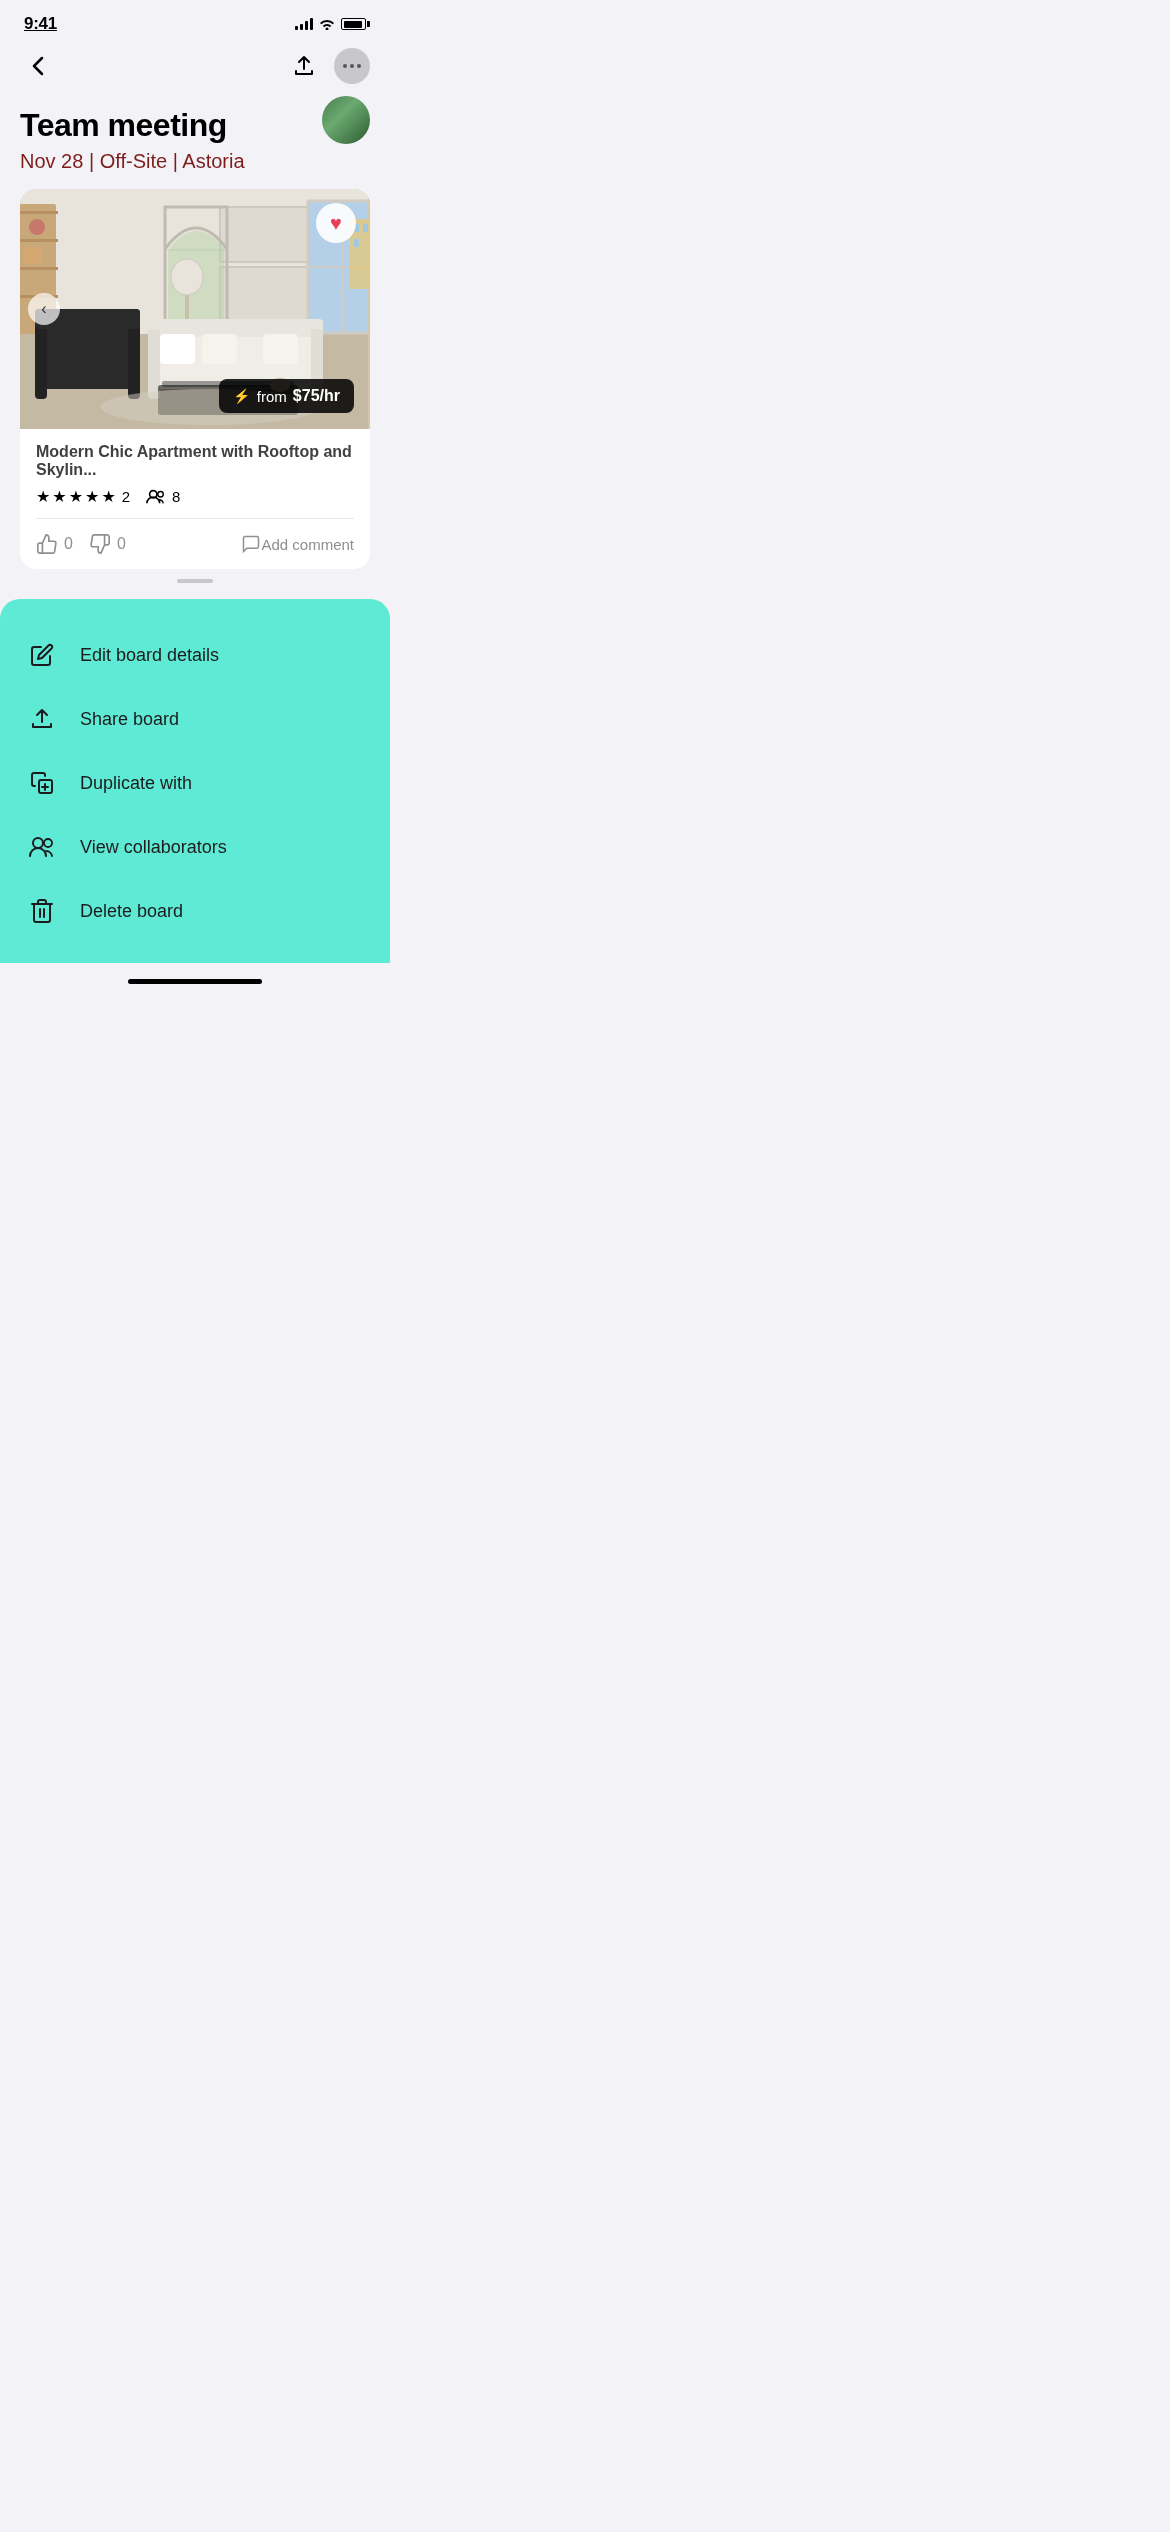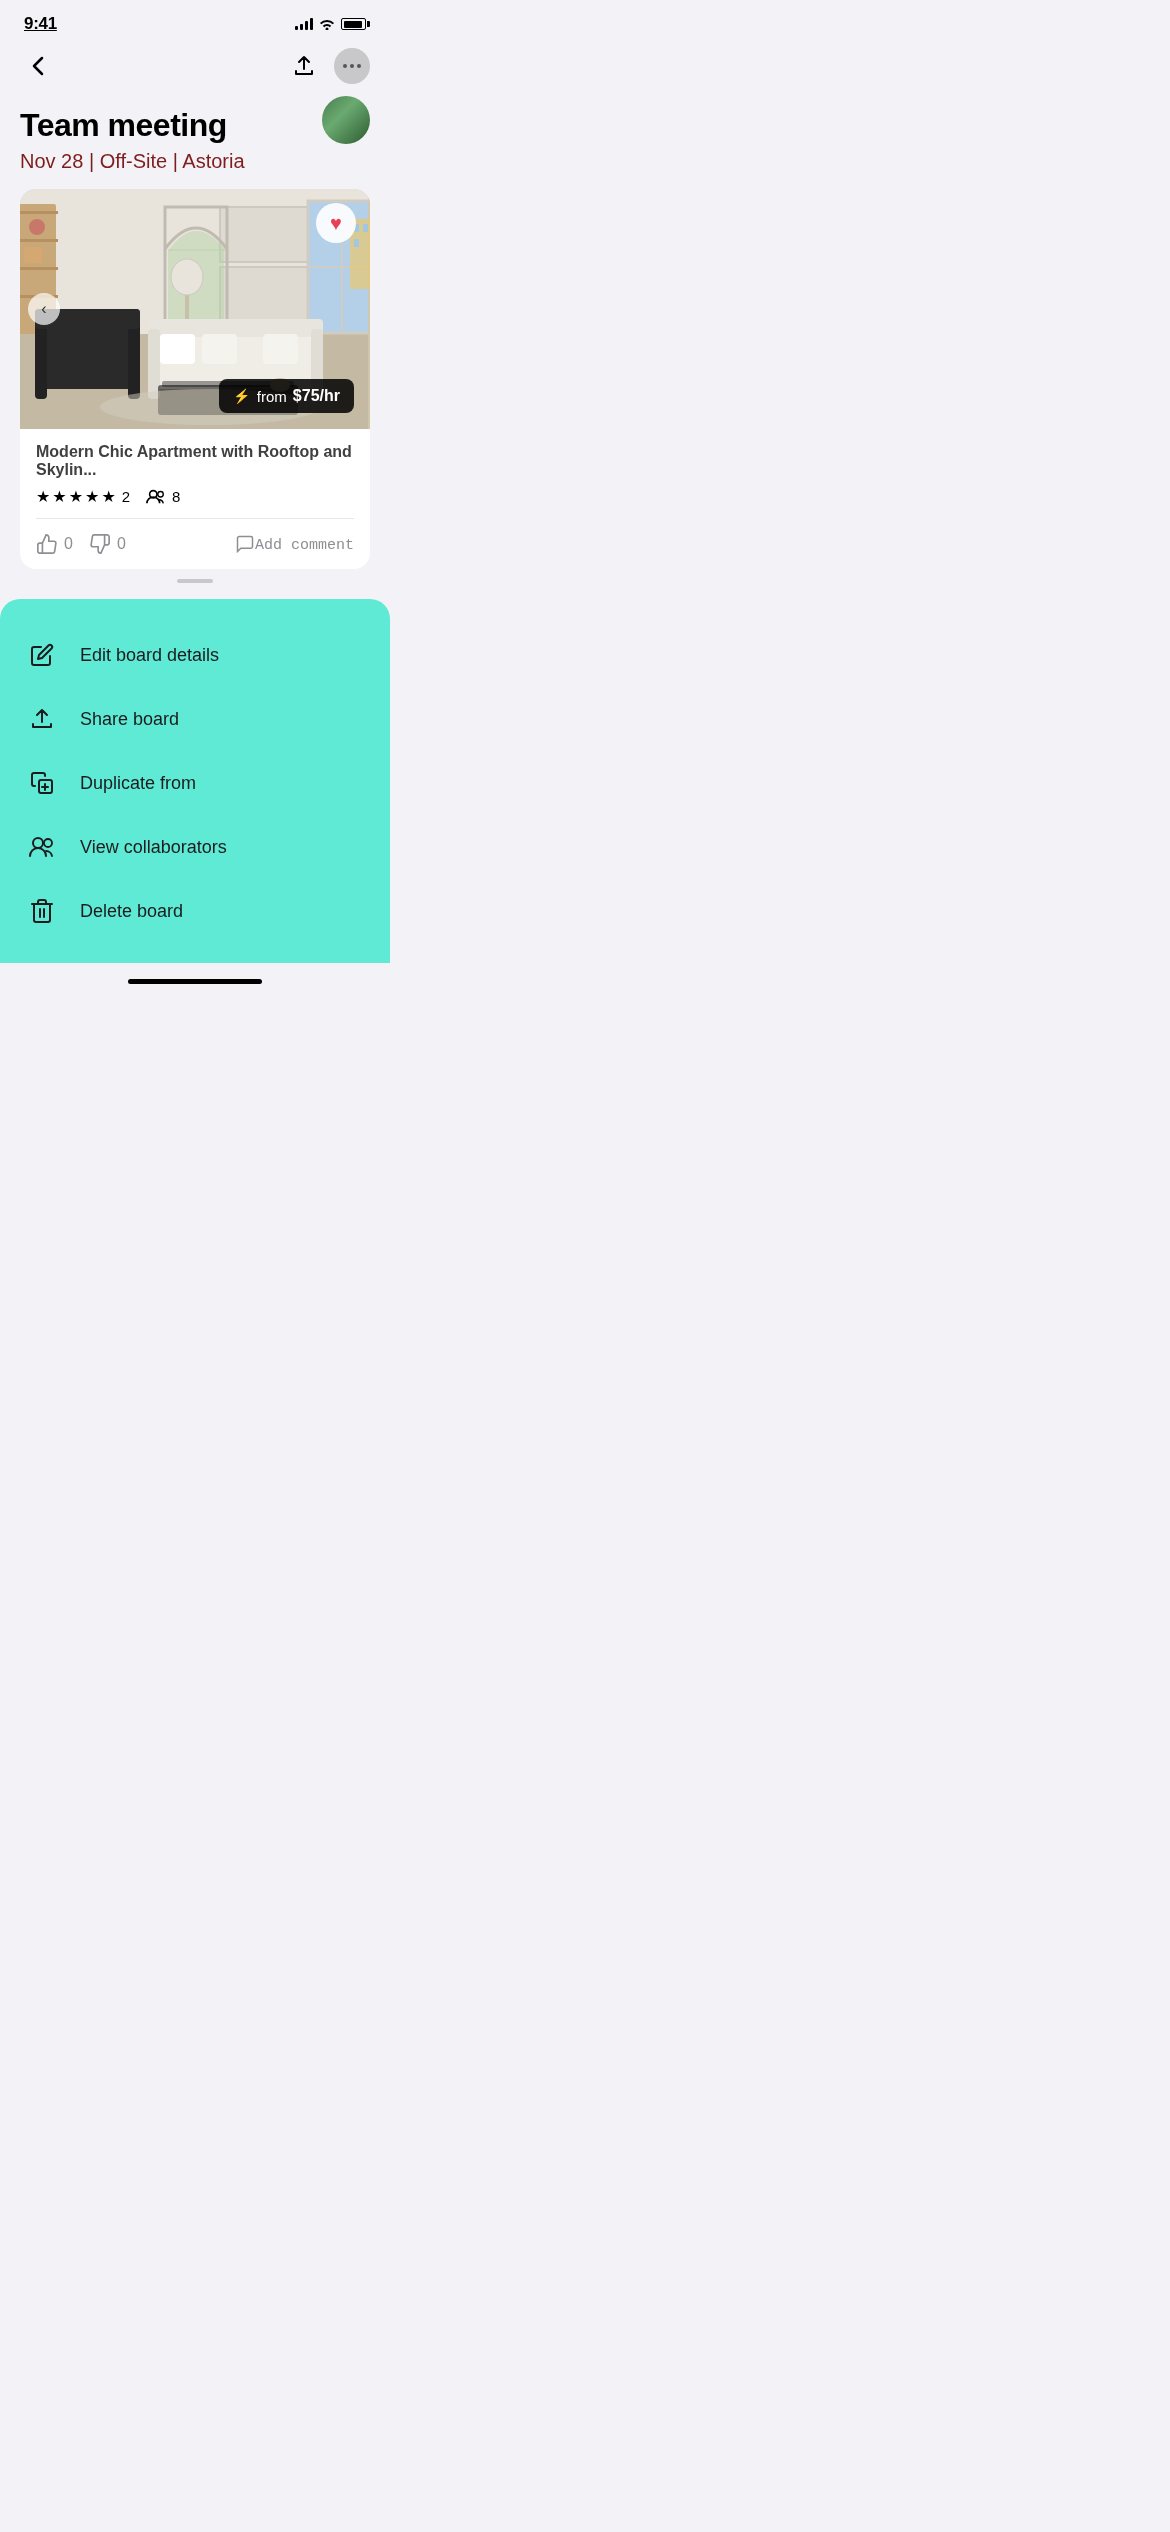--- a/index.html
+++ b/index.html
@@ -318,26 +318,25 @@
       display: flex;
       align-items: center;
       gap: 6px;
       font-size: 16px;
       color: #8e8e93;
       cursor: pointer;
     }
 
     .add-comment {
       display: flex;
-      align-items: flex-end;
+      align-items: center;
       gap: 0;
       font-size: 15px;
       color: #8e8e93;
       cursor: pointer;
-      font-family: Liberation Mono, monospace;
     }
 
     
     .drag-handle {
       width: 36px;
       height: 4px;
       background: #c8c8ca;
       border-radius: 2px;
       margin: 10px auto 0;
     }
@@ -593,21 +592,21 @@
 
   <div class="menu-item">
     <div class="menu-icon">
       <svg width="24" height="24" viewBox="0 0 24 24">
         <rect x="9" y="9" width="13" height="13" rx="2" fill="none" stroke="#1c1c1e" stroke-width="2"></rect>
         <path d="M5 15H4a2 2 0 0 1-2-2V4a2 2 0 0 1 2-2h9a2 2 0 0 1 2 2v1" fill="none" stroke="#1c1c1e" stroke-width="2" stroke-linecap="round"></path>
         <line x1="15" y1="13" x2="15" y2="19" stroke="#1c1c1e" stroke-width="2" stroke-linecap="round"></line>
         <line x1="12" y1="16" x2="18" y2="16" stroke="#1c1c1e" stroke-width="2" stroke-linecap="round"></line>
       </svg>
     </div>
-    <span class="menu-label">Duplicate from</span>
+    <span class="menu-label">Duplicate with</span>
   </div>
 
   <div class="menu-item">
     <div class="menu-icon">
       <svg width="26" height="22" viewBox="0 0 26 22">
         <circle cx="9" cy="7" r="5" fill="none" stroke="#1c1c1e" stroke-width="2"></circle>
         <path d="M1 20a8 8 0 0 1 16 0" fill="none" stroke="#1c1c1e" stroke-width="2" stroke-linecap="round"></path>
         <circle cx="19" cy="7" r="4" fill="none" stroke="#1c1c1e" stroke-width="1.8"></circle>
         <path d="M23 20a6 6 0 0 0-6-5" fill="none" stroke="#1c1c1e" stroke-width="1.8" stroke-linecap="round"></path>
       </svg>

